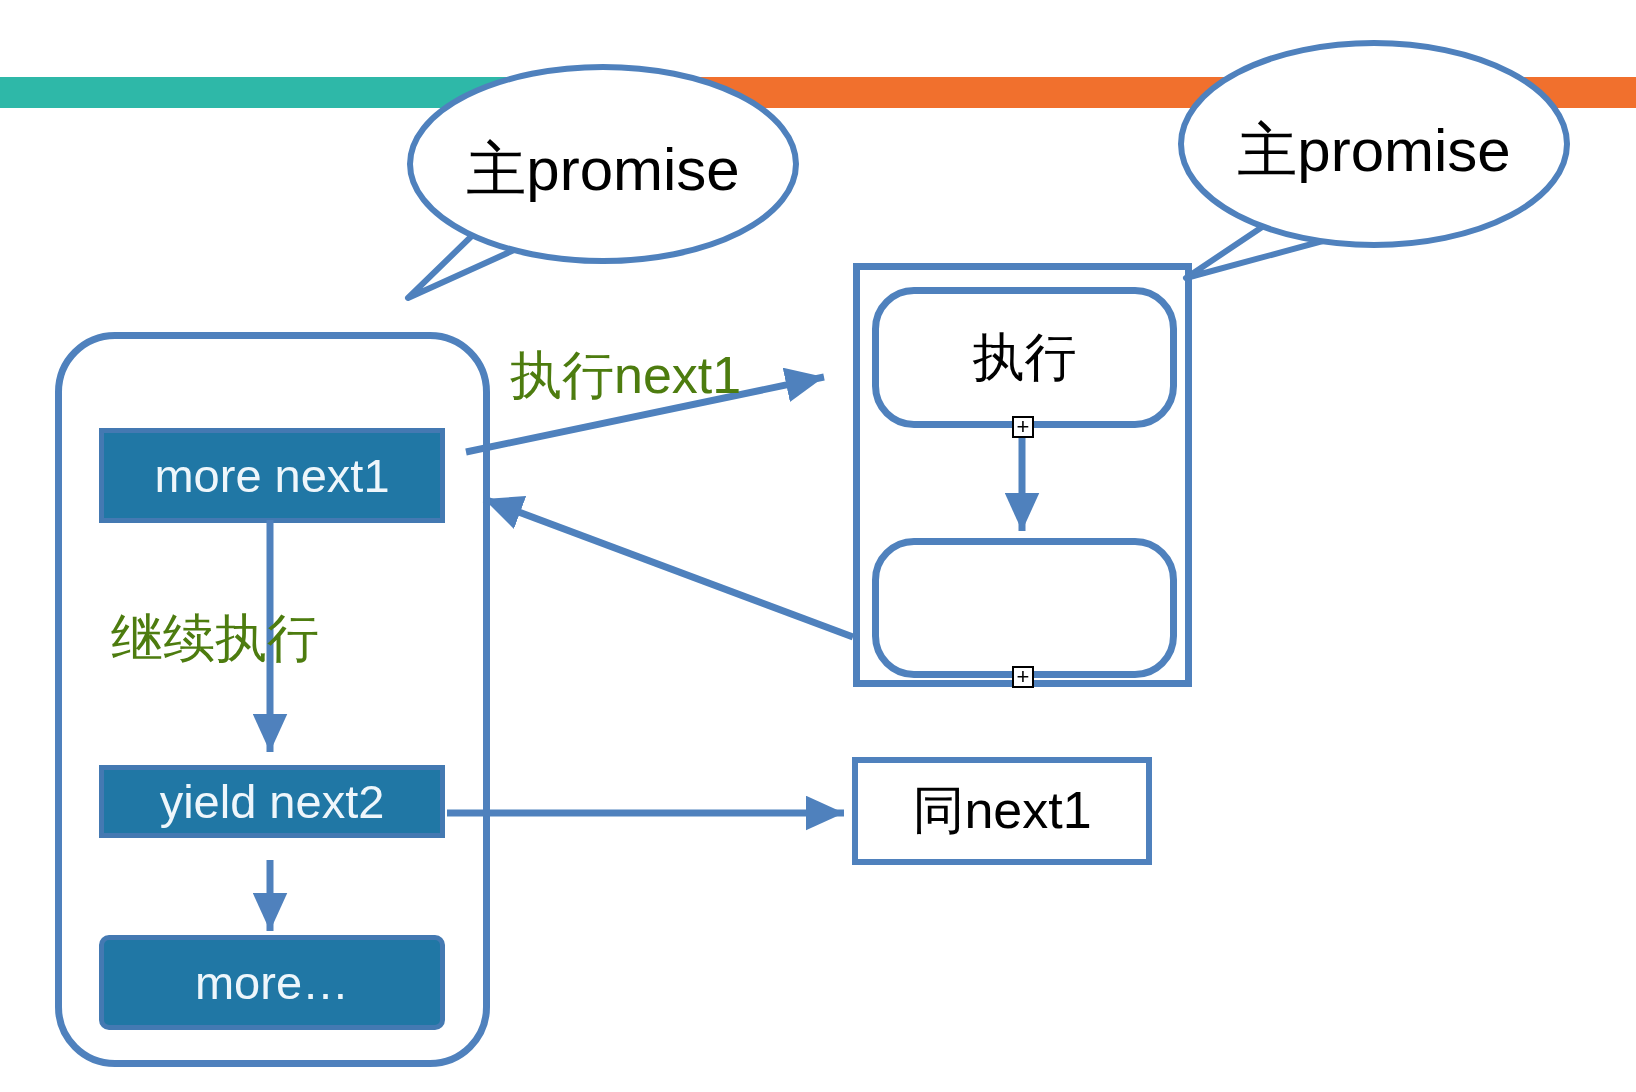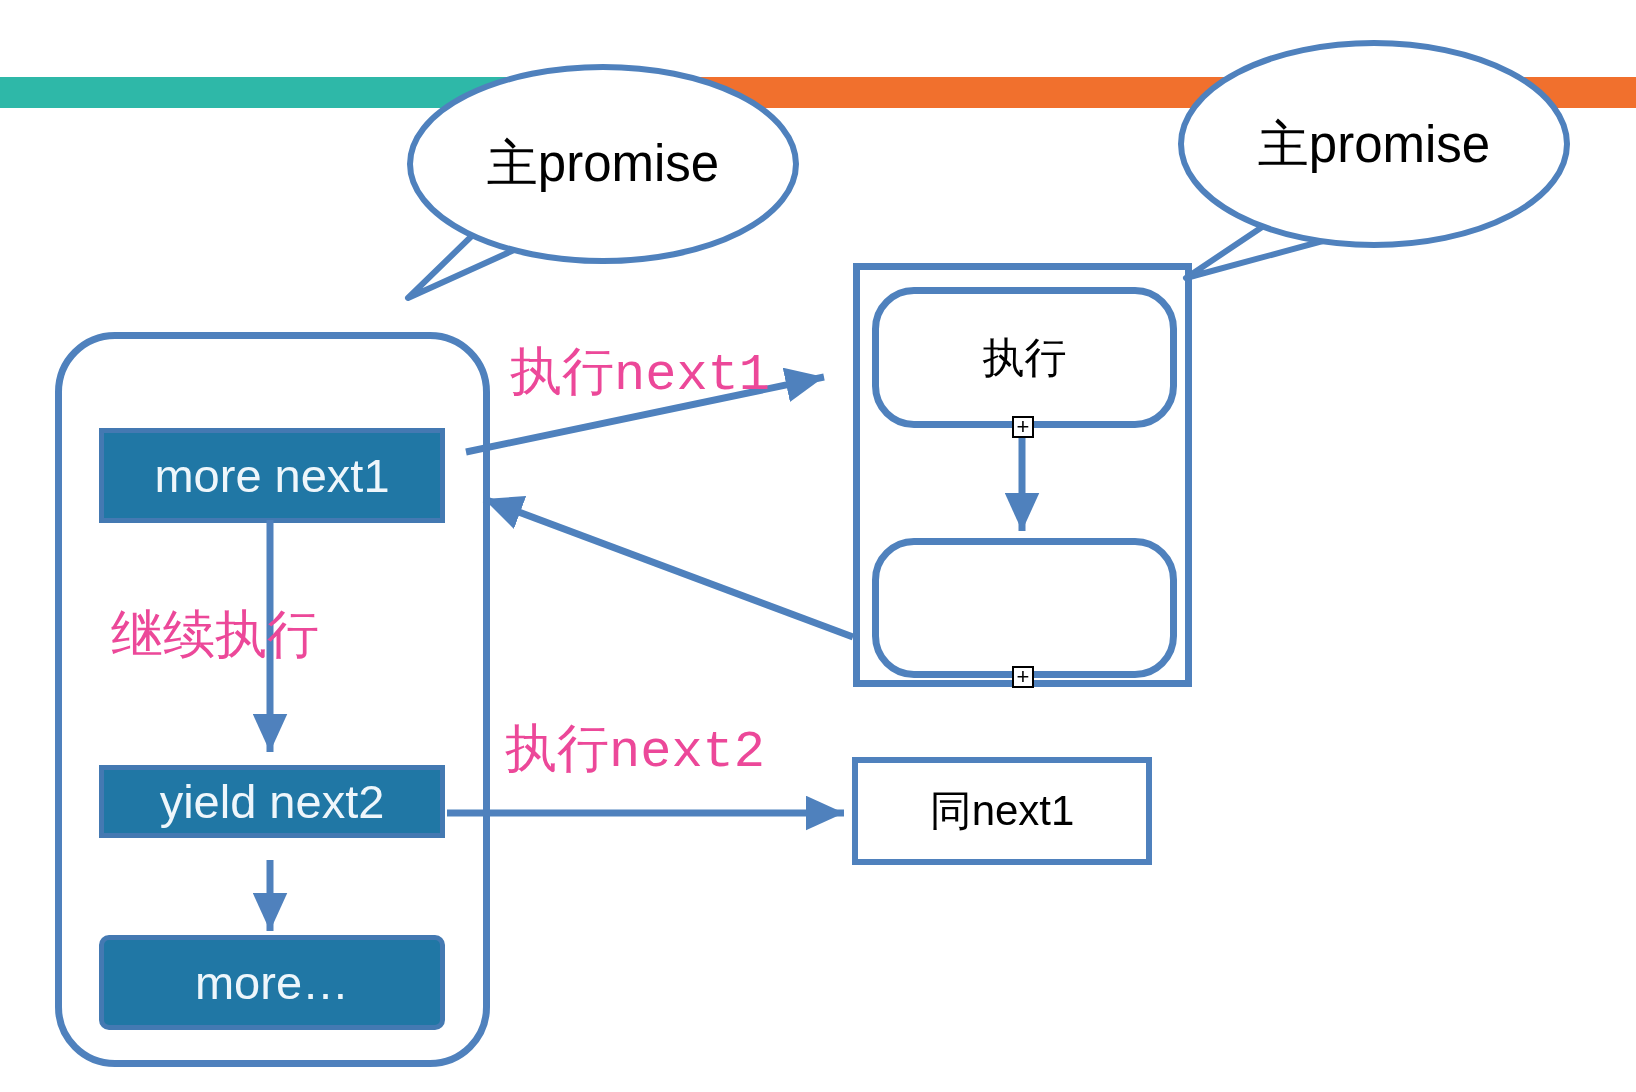--- a/index.html
+++ b/index.html
@@ -19,27 +19,27 @@
 
   .flow-box{
     position:absolute;box-sizing:border-box;z-index:1;
     background:#2077a5;border:5px solid #4479b2;color:#eef6fb;
     display:flex;align-items:center;justify-content:center;
     font-size:47px;
   }
 
   .node-label{
     position:absolute;z-index:3;display:flex;align-items:center;justify-content:center;
-    color:#000;font-size:42px;white-space:nowrap;
+    color:#000;font-size:52px;white-space:nowrap;
   }
   .cjk-label{
-    position:absolute;z-index:3;color:#ec4899;font-size:52px;white-space:nowrap;line-height:1.1;font-family:Liberation Mono, monospace;
+    position:absolute;z-index:3;color:#4d7c0f;font-size:52px;white-space:nowrap;line-height:1.1;
   }
   .bubble-label{
-    position:absolute;z-index:3;color:#000;font-size:51px;text-align:center;white-space:nowrap;
+    position:absolute;z-index:3;color:#000;font-size:60px;text-align:center;white-space:nowrap;
   }
   .plus-btn{
     position:absolute;z-index:4;width:22px;height:22px;box-sizing:border-box;
     background:#ffffff;border:2px solid #000;
     display:flex;align-items:center;justify-content:center;
     font-size:22px;line-height:1;color:#000;font-weight:400;
   }
 </style>
 </head>
 <body>
@@ -93,18 +93,17 @@
   </svg>
 
   <div class="bubble-label" style="left:410px;top:130px;width:386px;">主promise</div>
   <div class="bubble-label" style="left:1181px;top:111px;width:386px;">主promise</div>
 
   <div class="node-label" style="left:872px;top:287px;width:305px;height:141px;">执行</div>
   <div class="node-label" style="left:852px;top:757px;width:300px;height:108px;">同next1</div>
 
   <div class="cjk-label" style="left:510px;top:347px;">执行next1</div>
   <div class="cjk-label" style="left:111px;top:610px;">继续执行</div>
-  <div class="cjk-label" style="left:505px;top:724px;">执行next2</div>
 
   <div class="plus-btn" style="left:1012px;top:416px;">+</div>
   <div class="plus-btn" style="left:1012px;top:666px;">+</div>
 
 </div>
 
 </body></html>

